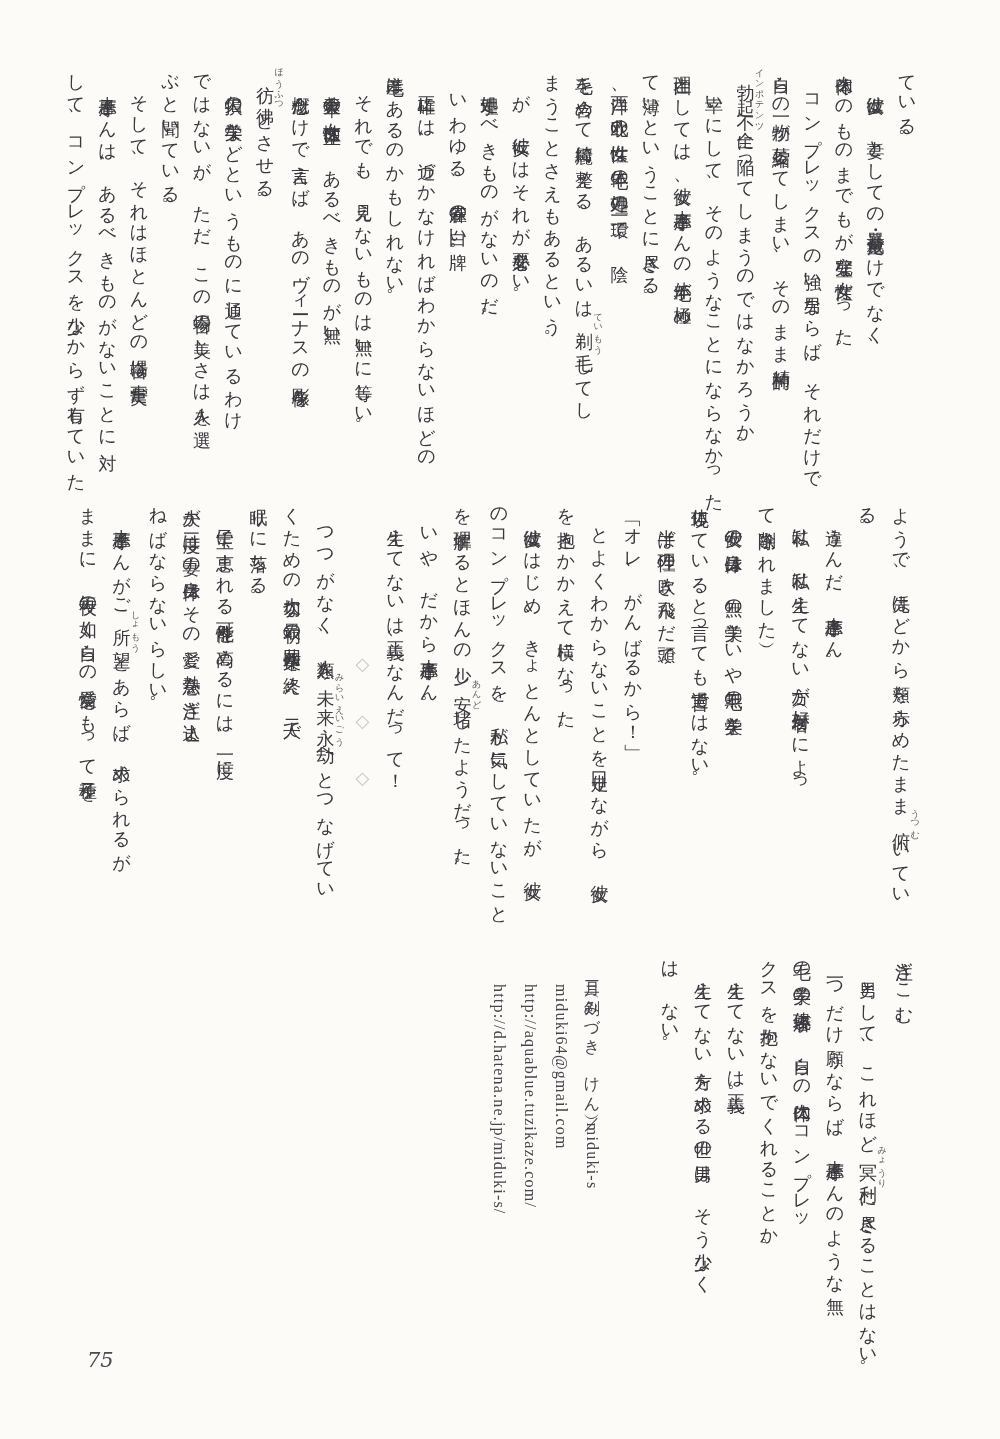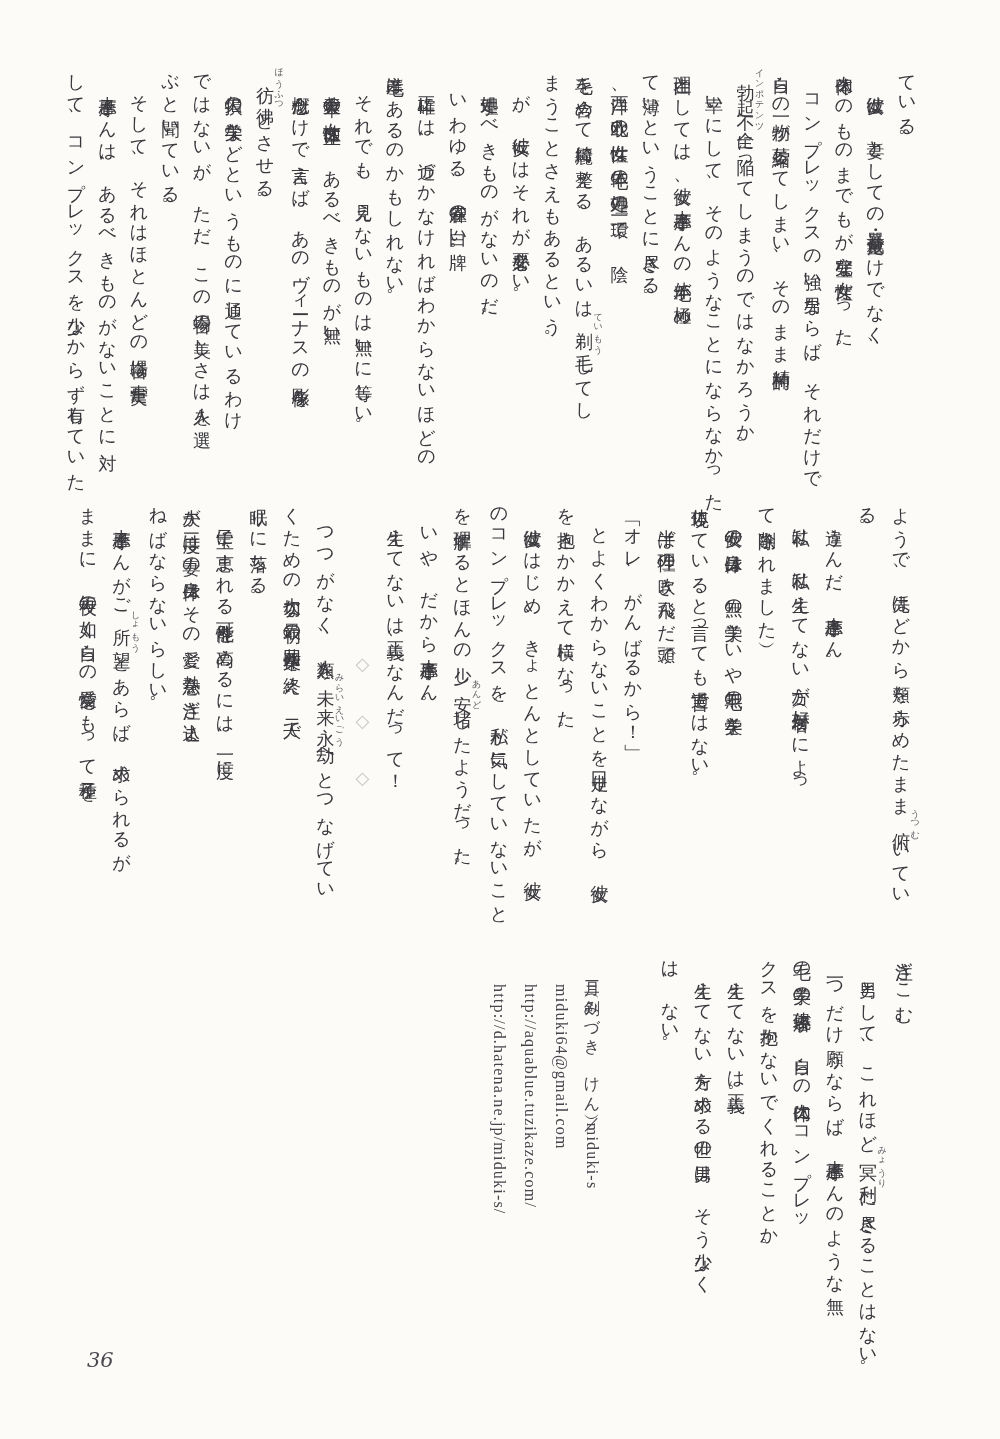--- a/index.html
+++ b/index.html
@@ -136,14 +136,14 @@
       <p class="indent">生えてないは正義。</p>
       <p class="indent">生えてない方を求める世の男は、そう少なく</p>
       <p>は、ない。</p>
     </section>
   <section class="colophon">
       <p>三月　剣（みづき　けん）／miduki-s</p>
       <p class="indent">miduki64@gmail.com</p>
       <p class="indent">http://aquablue.tuzikaze.com/</p>
       <p class="indent">http://d.hatena.ne.jp/miduki-s/</p>
     </section>
-  <div class="page-number">36</div>
+  <div class="page-number">75</div>
 </div>
 
 </body></html>

